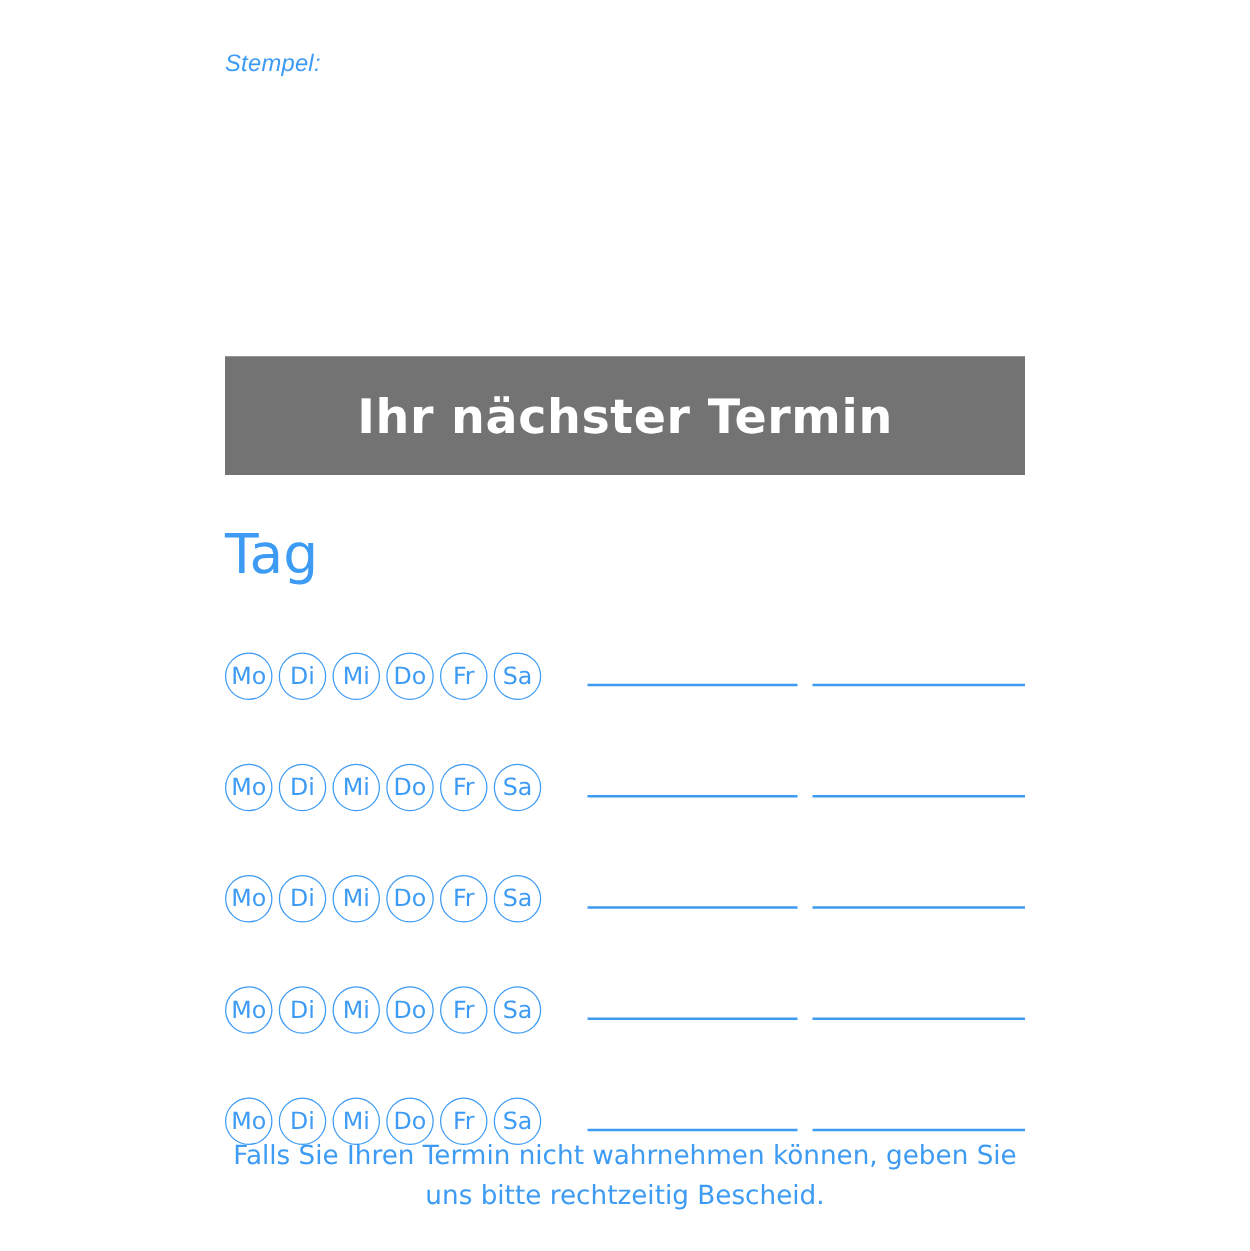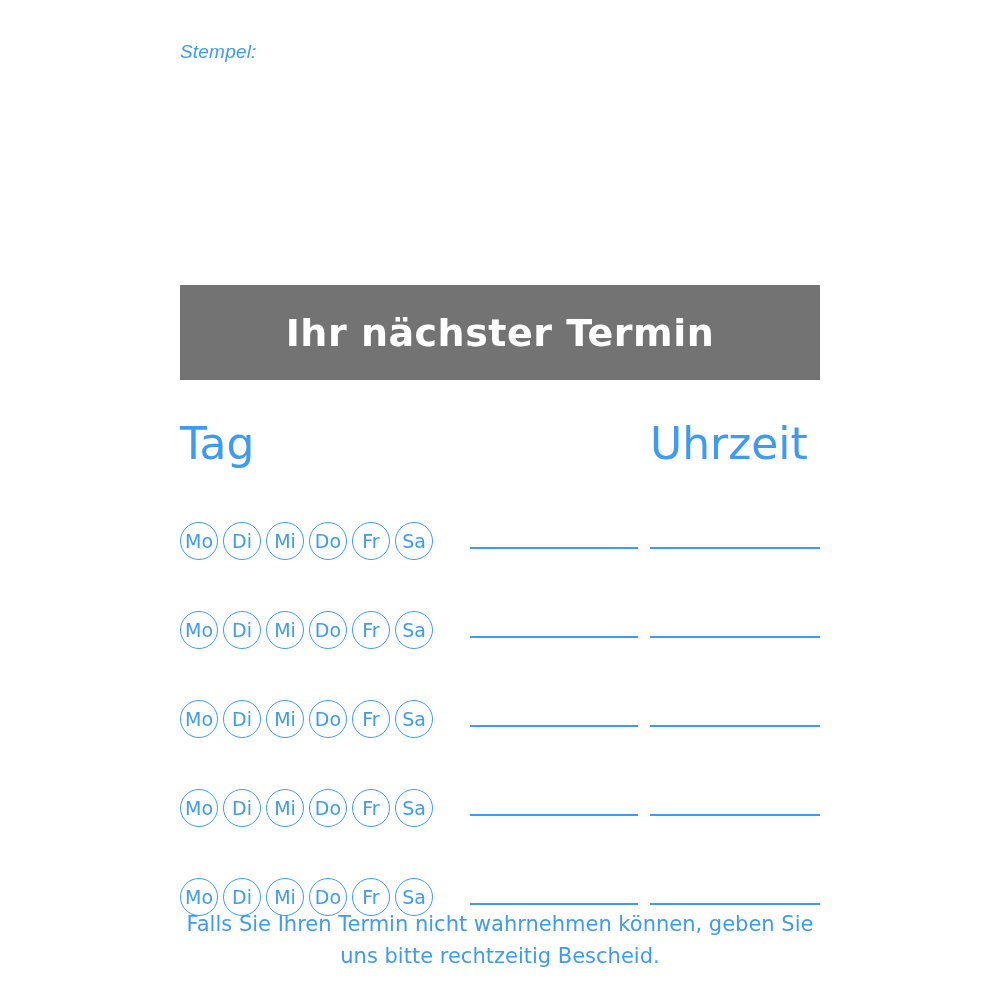--- a/index.html
+++ b/index.html
@@ -133,21 +133,20 @@
   <div class="stamp-label">Stempel:</div>
 
   <div class="card">
 
     <div class="title-bar">
       <span class="title-text">Ihr nächster Termin</span>
     </div>
 
     <div class="columns">
       <span class="col-head tag">Tag</span>
-      <span class="col-head uhrzeit">Uhrzeit</span>
     </div>
 
     <div class="rows">
 
       <div class="row">
         <div class="days">
           <span class="day">Mo</span>
           <span class="day">Di</span>
           <span class="day">Mi</span>
           <span class="day">Do</span>

